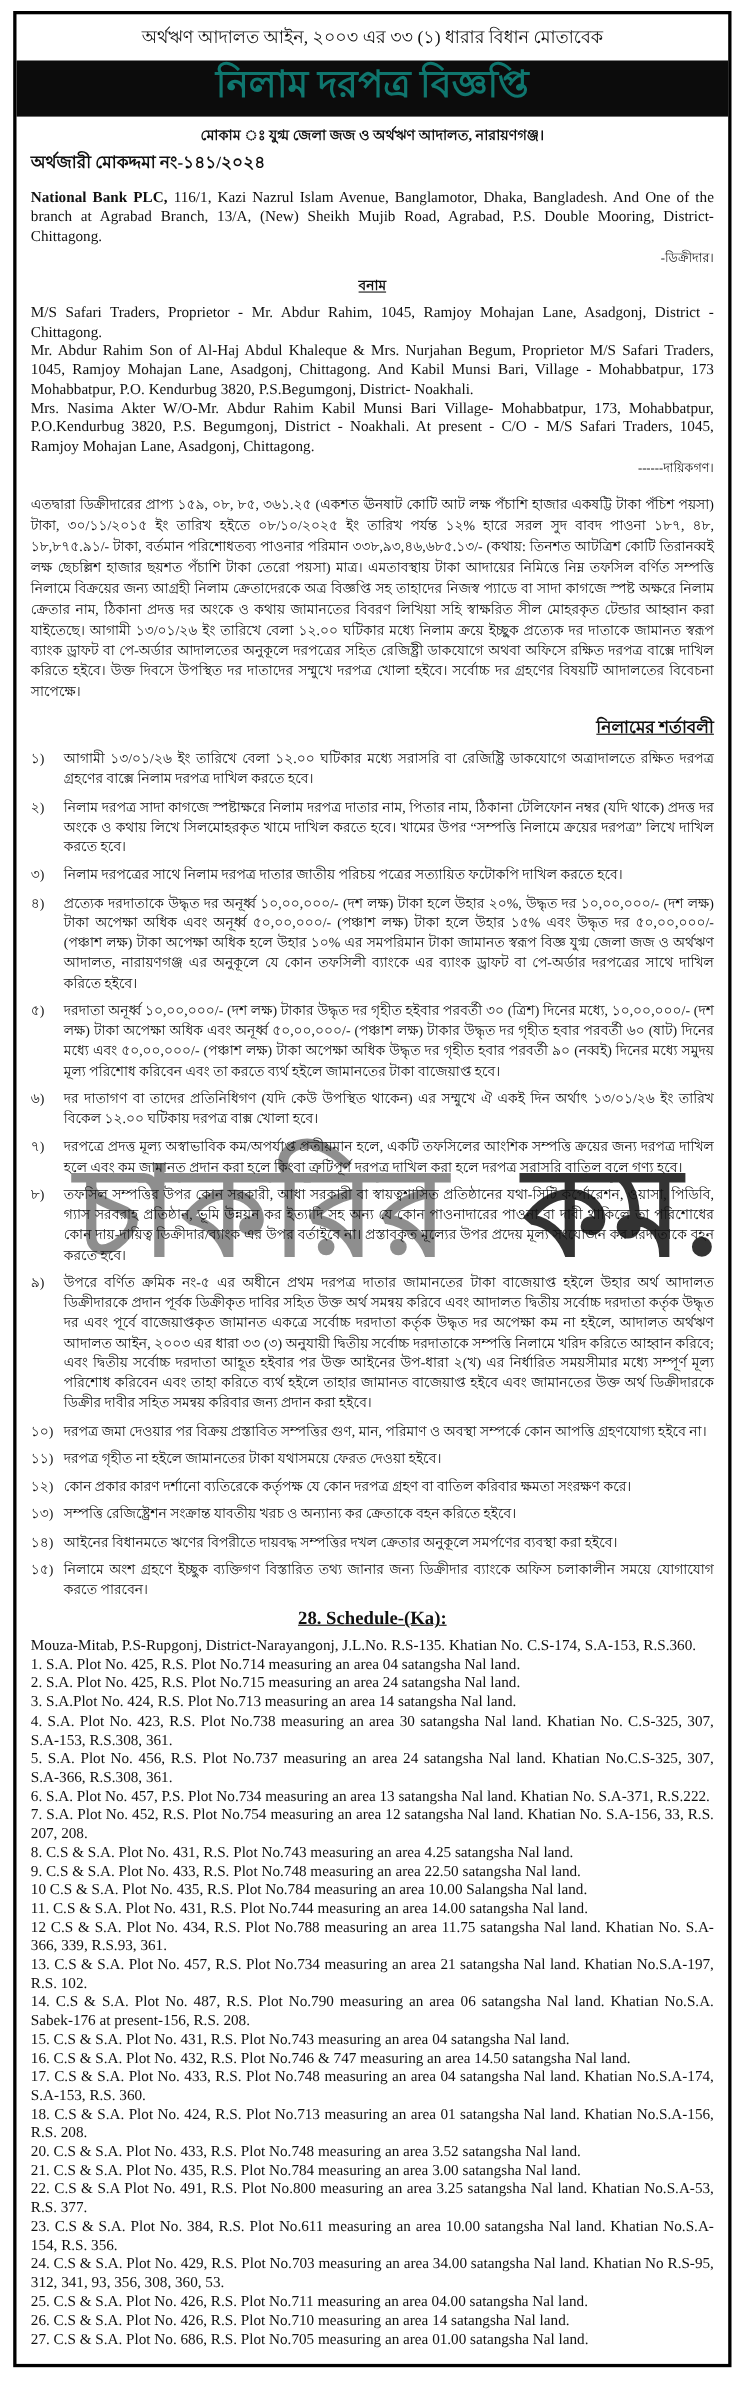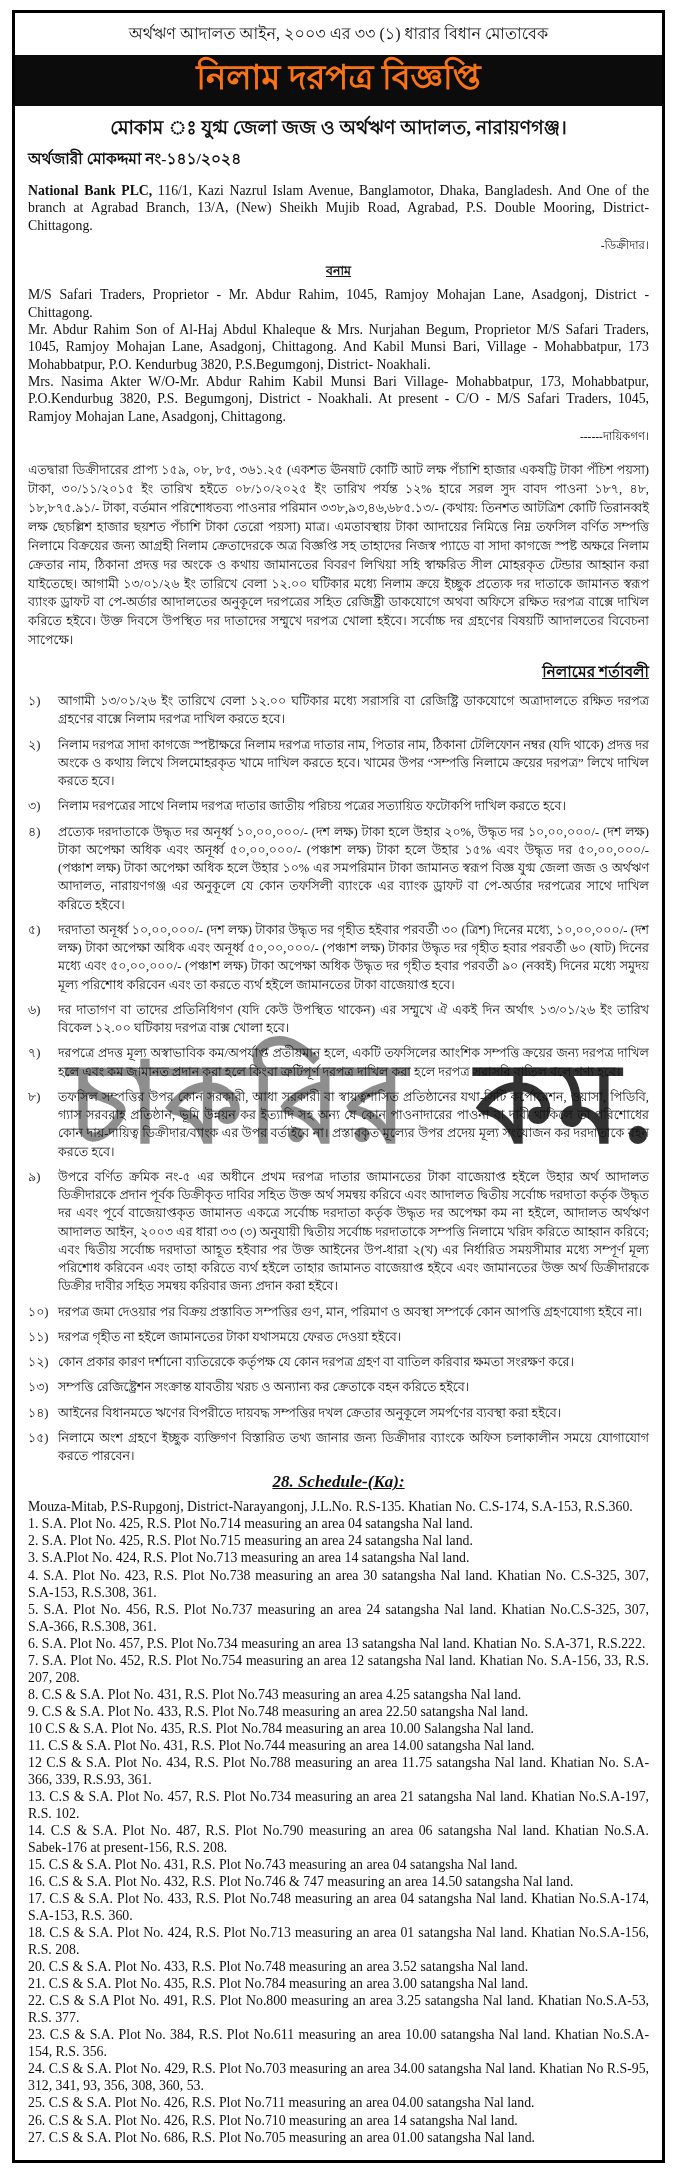--- a/index.html
+++ b/index.html
@@ -6,36 +6,36 @@
   .page{position:relative;width:677px;min-height:2181px;margin:0 auto;background:#fff;
         font-family:"Liberation Serif","DejaVu Serif",serif;color:#111;overflow:hidden;}
   .watermark{position:absolute;top:1046px;left:44px;width:612px;z-index:0;display:flex;
              align-items:flex-start;justify-content:space-between;font-weight:bold;
              font-size:112px;line-height:1.05;letter-spacing:4px;opacity:.8;pointer-events:none;
              font-family:"Liberation Serif",serif;white-space:nowrap;}
   .frame{position:relative;z-index:1;margin:10px 12px 24px 12px;border:3px solid #000;
          padding:0 0 14px 0;background:transparent;}
   .inner{padding:0 13px;}
   .law-line{text-align:center;font-size:16px;padding:8px 0 7px;}
-  .banner{background:#0c0c0c;color:#f97316;text-align:center;font-size:34px;font-weight:bold;
+  .banner{background:#0c0c0c;color:#0f766e;text-align:center;font-size:34px;font-weight:bold;
           padding:3px 0 9px;line-height:1.15;}
-  .venue{ text-align:center;font-weight:bold;font-size:19px;margin-top:7px;}
+  .venue{ text-align:center;font-weight:bold;font-size:13px;margin-top:7px;}
   .case-no{font-weight:bold;font-size:15.5px;margin-top:2px;}
   p{margin:0;}
   .para{font-size:13.8px;line-height:1.26;text-align:justify;margin-top:9px;}
   .role{ text-align:right;font-size:11.5px;margin-top:3px;}
   .versus{text-align:center;font-size:12.5px;font-weight:bold;text-decoration:underline;margin:6px 0 4px;}
   .defend{font-size:13.8px;line-height:1.26;text-align:justify;}
   .bn-para{font-size:12.6px;line-height:1.5;text-align:justify;margin-top:14px;}
   .terms-h{text-align:right;font-size:15.5px;font-weight:bold;text-decoration:underline;margin:10px 0 6px;}
   .term{display:flex;font-size:12.6px;line-height:1.45;margin-bottom:7px;}
   .term-n{flex:none;width:30px;}
   .term-t{flex:1;text-align:justify;}
   .sched-h{text-align:center;font-size:25px;font-weight:bold;text-decoration:underline;margin:10px 0 4px;letter-spacing:.5px;}
-  .sec-title{text-align:center;font-size:17px;font-weight:bold;text-decoration:underline;margin:7px 0 6px;font-style:italic;}
+  .sec-title{text-align:center;font-size:17px;font-weight:bold;text-decoration:underline;margin:7px 0 6px;}
   .sline{font-size:13.8px;line-height:1.235;text-align:justify;}
 </style>
 </head>
 <body>
 
 <div class="page">
 
   <div class="watermark">
     <span style="color:#737373;margin-left:24px;">চাকরির</span>
     <span style="color:#000000;">কম.</span>

